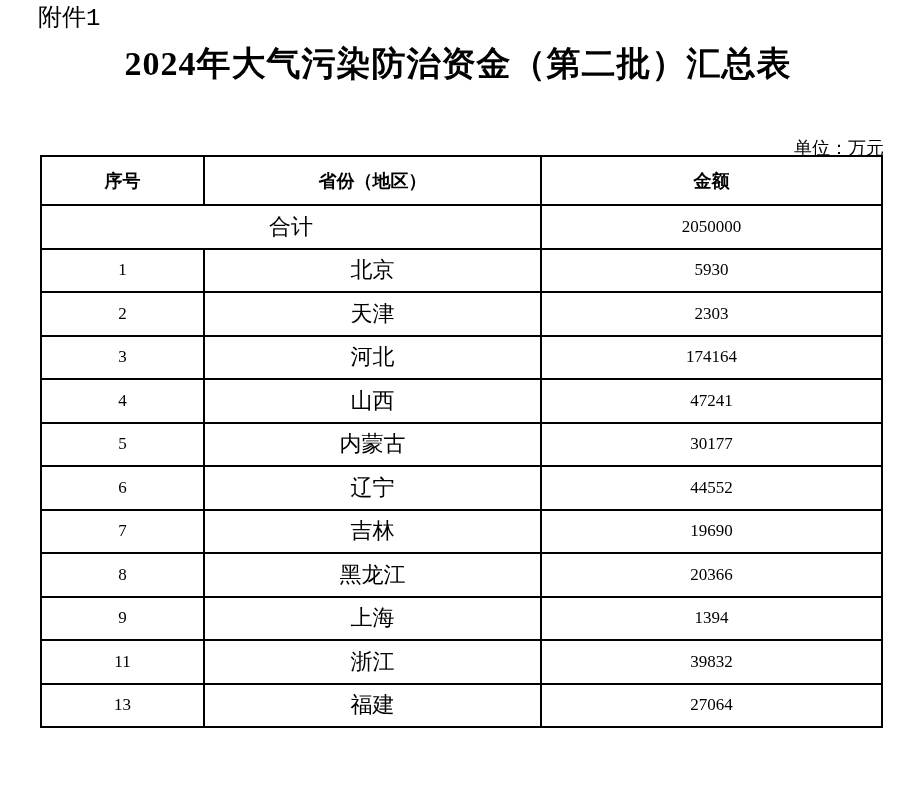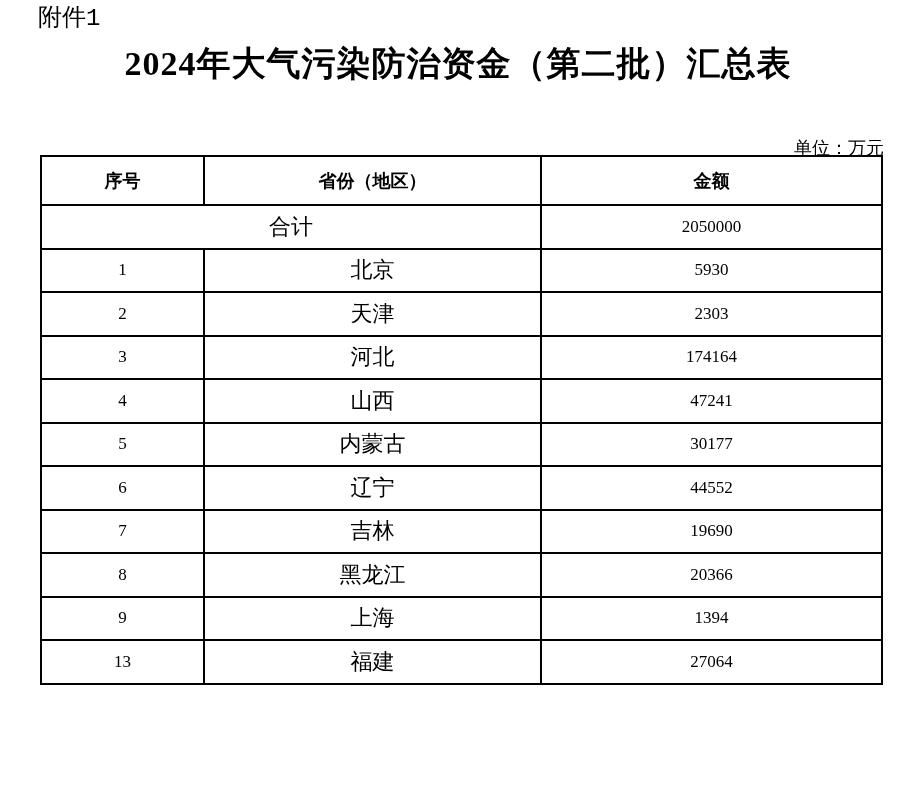--- a/index.html
+++ b/index.html
@@ -143,19 +143,24 @@
       <td class="row-no">8</td>
       <td>黑龙江</td>
       <td class="amount">20366</td>
     </tr>
     <tr>
       <td class="row-no">9</td>
       <td>上海</td>
       <td class="amount">1394</td>
     </tr>
     <tr>
+      <td class="row-no">11</td>
+      <td>浙江</td>
+      <td class="amount">39832</td>
+    </tr>
+    <tr>
       <td class="row-no">13</td>
       <td>福建</td>
       <td class="amount">27064</td>
     </tr>
 
   </tbody>
 </table>
 
 </body></html>

